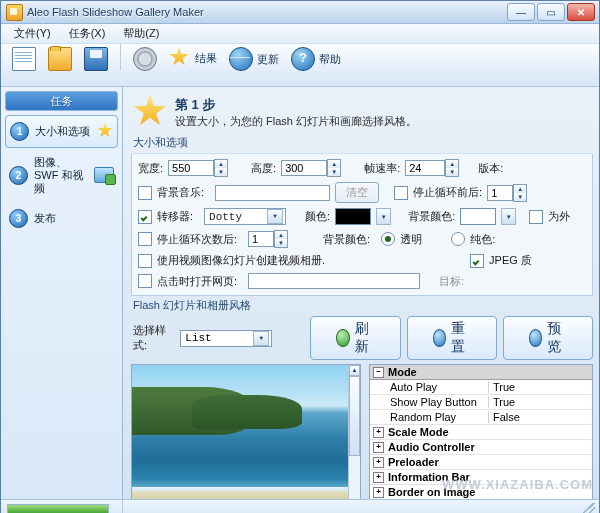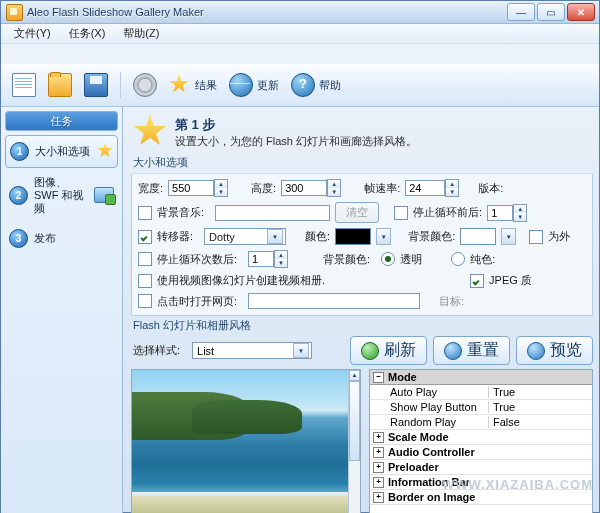--- a/index.html
+++ b/index.html
@@ -53,24 +53,24 @@
   
   .menubar{
     height:19px;display:flex;align-items:center;
     background:linear-gradient(#f4f9fe,#e3eefa);
     border-bottom:1px solid #cddff0;
     padding-left:4px;
   }
   .menu-item{padding:8px 9px;color:#1b1b1b;font-size:11px;}
   
   .toolbar{
-    height:42px;display:flex;align-items:center;
+    height:42px;display:flex;align-items:flex-start;
     background:linear-gradient(#fbfdff,#e4eefa 60%,#d7e7f7);
     border-bottom:1px solid #a9c4dd;
-    padding-left:6px;gap:2px;margin-top:20px;
+    padding-left:6px;gap:2px;
   }
   .tb-btn{
     display:flex;align-items:center;gap:4px;
     padding:3px 5px;border-radius:3px;
     color:#10315a;font-size:11px;
   }
   .tb-sep{width:1px;height:26px;background:#b9cee3;margin:0 5px;}
   .ico{width:22px;height:22px;position:relative;display:inline-block;}
   
   .ico-doc{background:#fff;border:1px solid #5c84ae;border-radius:1px;}
@@ -165,21 +165,21 @@
   .spin input{border-right:0;}
   .spin-btns{display:flex;flex-direction:column;border:1px solid #7f9db9;}
   .spin-btns span{
     width:12px;height:8px;display:block;
     background:linear-gradient(#fdfefe,#dce8f4);
     font-size:6px;line-height:8px;text-align:center;color:#24486f;
   }
   .sel{
     border:1px solid #7f9db9;background:#fff;height:17px;
     display:flex;align-items:center;justify-content:space-between;
-    padding:0 2px 0 4px;font-size:11px;box-sizing:border-box;
+    padding:0 2px 0 4px;font-size:11px;box-sizing:border-box;font-family:Liberation Mono, monospace;
   }
   .sel .arrow{
     width:14px;height:13px;background:linear-gradient(#f7fbff,#cfe0f2);
     border:1px solid #9ab6d4;display:flex;align-items:center;justify-content:center;
     font-size:6px;color:#1a3c66;
   }
   .cb{
     width:12px;height:12px;border:1px solid #6f93b5;background:#fff;
     display:inline-block;position:relative;flex:none;
   }
@@ -203,21 +203,21 @@
   .btn{
     border:1px solid #8aa9c6;border-radius:3px;
     background:linear-gradient(#fcfeff,#dbe9f7);
     font-size:11px;color:#1a1a1a;padding:2px 10px;
   }
   .btn.disabled{color:#9a9a9a;background:linear-gradient(#f6f9fc,#e6edf4);}
   .btn-big{
     display:flex;align-items:center;gap:5px;
     border:1px solid #7ea8d0;border-radius:4px;
     background:linear-gradient(#fbfdff,#d9e9fa);
-    padding:3px 10px;font-size:16px;color:#15355c;
+    padding:3px 25px;font-size:14px;color:#15355c;
   }
   .bi{width:16px;height:16px;border-radius:50%;
     background:radial-gradient(circle at 35% 30%,#bfe5ff,#2a79c1);border:1px solid #19588f;}
   .bi.green{background:radial-gradient(circle at 35% 30%,#bdf0b5,#2e9c2e);border-color:#1c6a1c;}
   .bi.blue{background:radial-gradient(circle at 35% 30%,#bfe5ff,#2a79c1);}
   
   .preview-area{display:flex;gap:8px;margin-top:4px;}
   .preview-box{
     width:228px;height:195px;border:1px solid #8ea9c4;background:#c7d8e8;
     position:relative;overflow:hidden;

